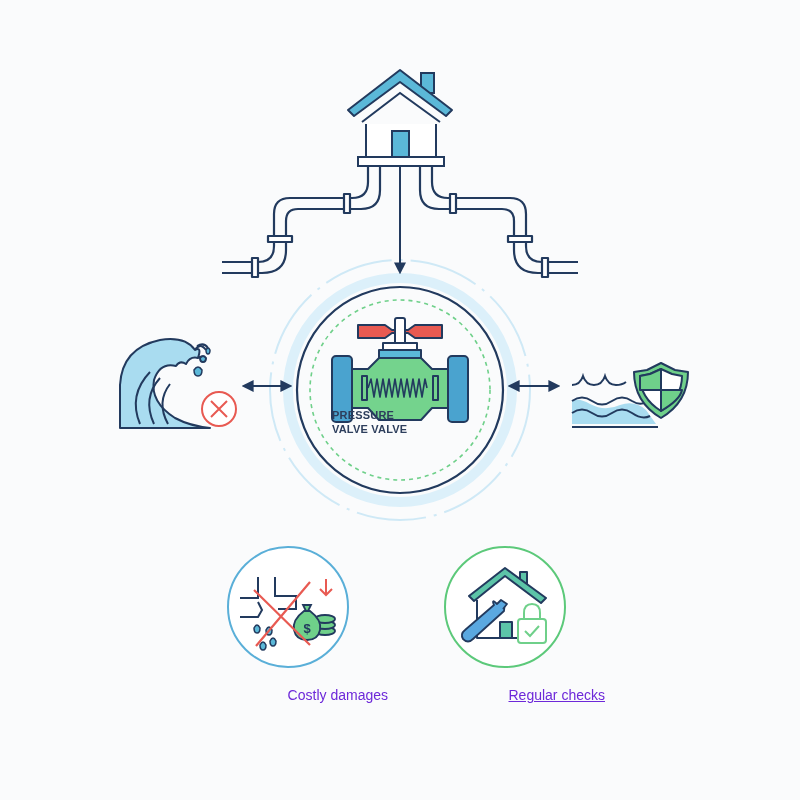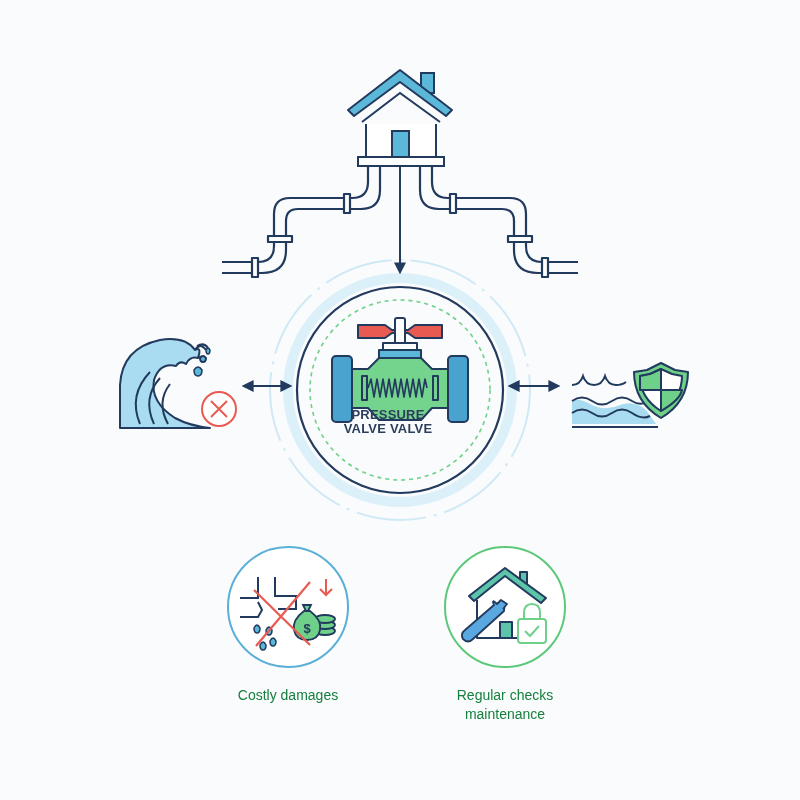--- a/index.html
+++ b/index.html
@@ -1,19 +1,19 @@
 <!DOCTYPE html>
 <html><head>
 <meta charset="utf-8">
 <style>
   html,body{margin:0;padding:0;}
   body{width:800px;height:800px;background:#fafbfc;position:relative;overflow:hidden;font-family:"Liberation Sans",sans-serif;}
   .stage{position:absolute;left:0;top:0;width:800px;height:800px;}
-  .center-label{position:absolute;left:318px;top:408px;width:140px;text-align:center;color:#2d3e5c;font-size:13px;font-weight:bold;line-height:14px;letter-spacing:0.2px;}
-  .caption{position:absolute;width:200px;text-align:center;color:#15803d;font-size:14px;line-height:19px;}
+  .center-label{position:absolute;left:332px;top:408px;width:140px;color:#2d3e5c;font-size:11px;font-weight:bold;line-height:14px;letter-spacing:0.2px;}
+  .caption{position:absolute;width:200px;text-align:right;color:#6d28d9;font-size:14px;line-height:19px;}
 </style>
 </head>
 <body>
 
 <div class="stage">
 <svg width="800" height="800" viewBox="0 0 800 800" xmlns="http://www.w3.org/2000/svg" style="position:absolute;left:0;top:0;">
   <defs>
     <marker id="arrowhead" viewBox="0 0 10 10" refX="8" refY="5" markerWidth="6" markerHeight="6" orient="auto-start-reverse">
       <path d="M0,0 L10,5 L0,10 z" fill="#223a5e"></path>
     </marker>
@@ -144,17 +144,16 @@
 </svg>
 
 <div class="center-label">
   <div>PRESSURE</div>
   <div>VALVE VALVE</div>
 </div>
 
 <div class="caption" style="left:188px;top:686px;">
   <div>Costly damages</div>
 </div>
-<div class="caption" style="left:405px;top:686px;">
+<div class="caption" style="left:405px;top:686px;text-decoration:underline;">
   <div>Regular checks</div>
-  <div>maintenance</div>
 </div>
 </div>
 
 </body></html>

